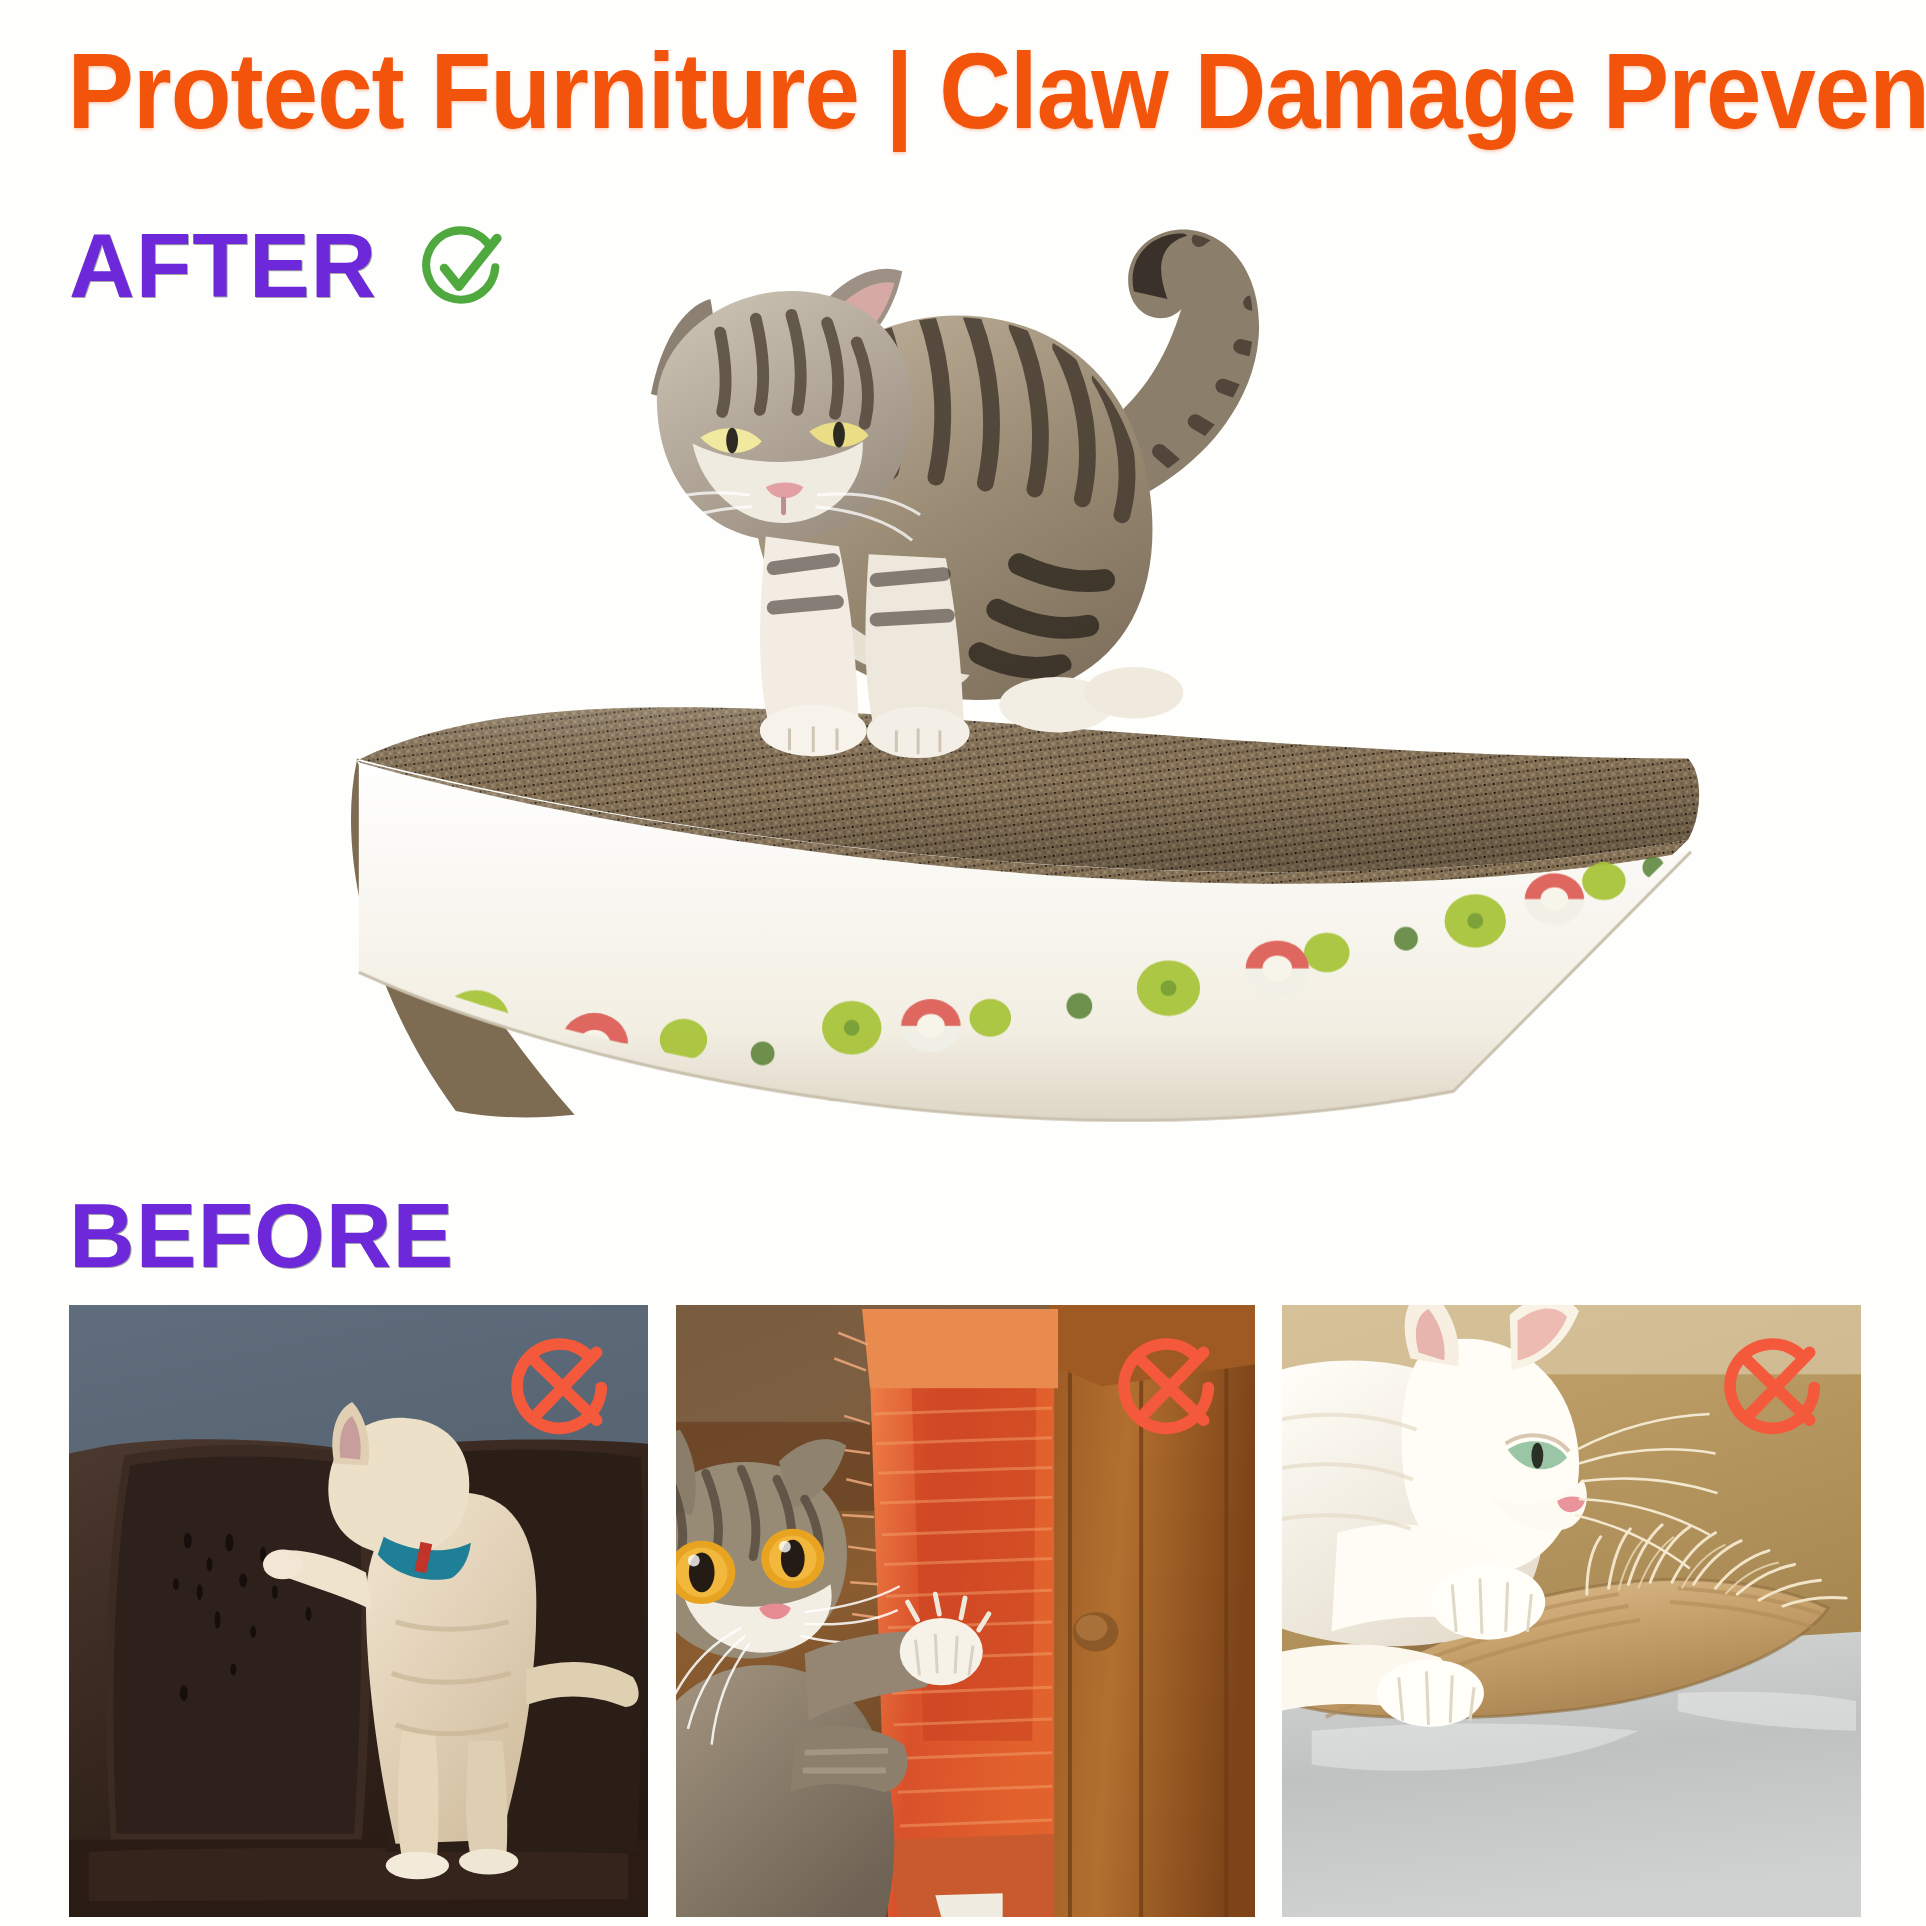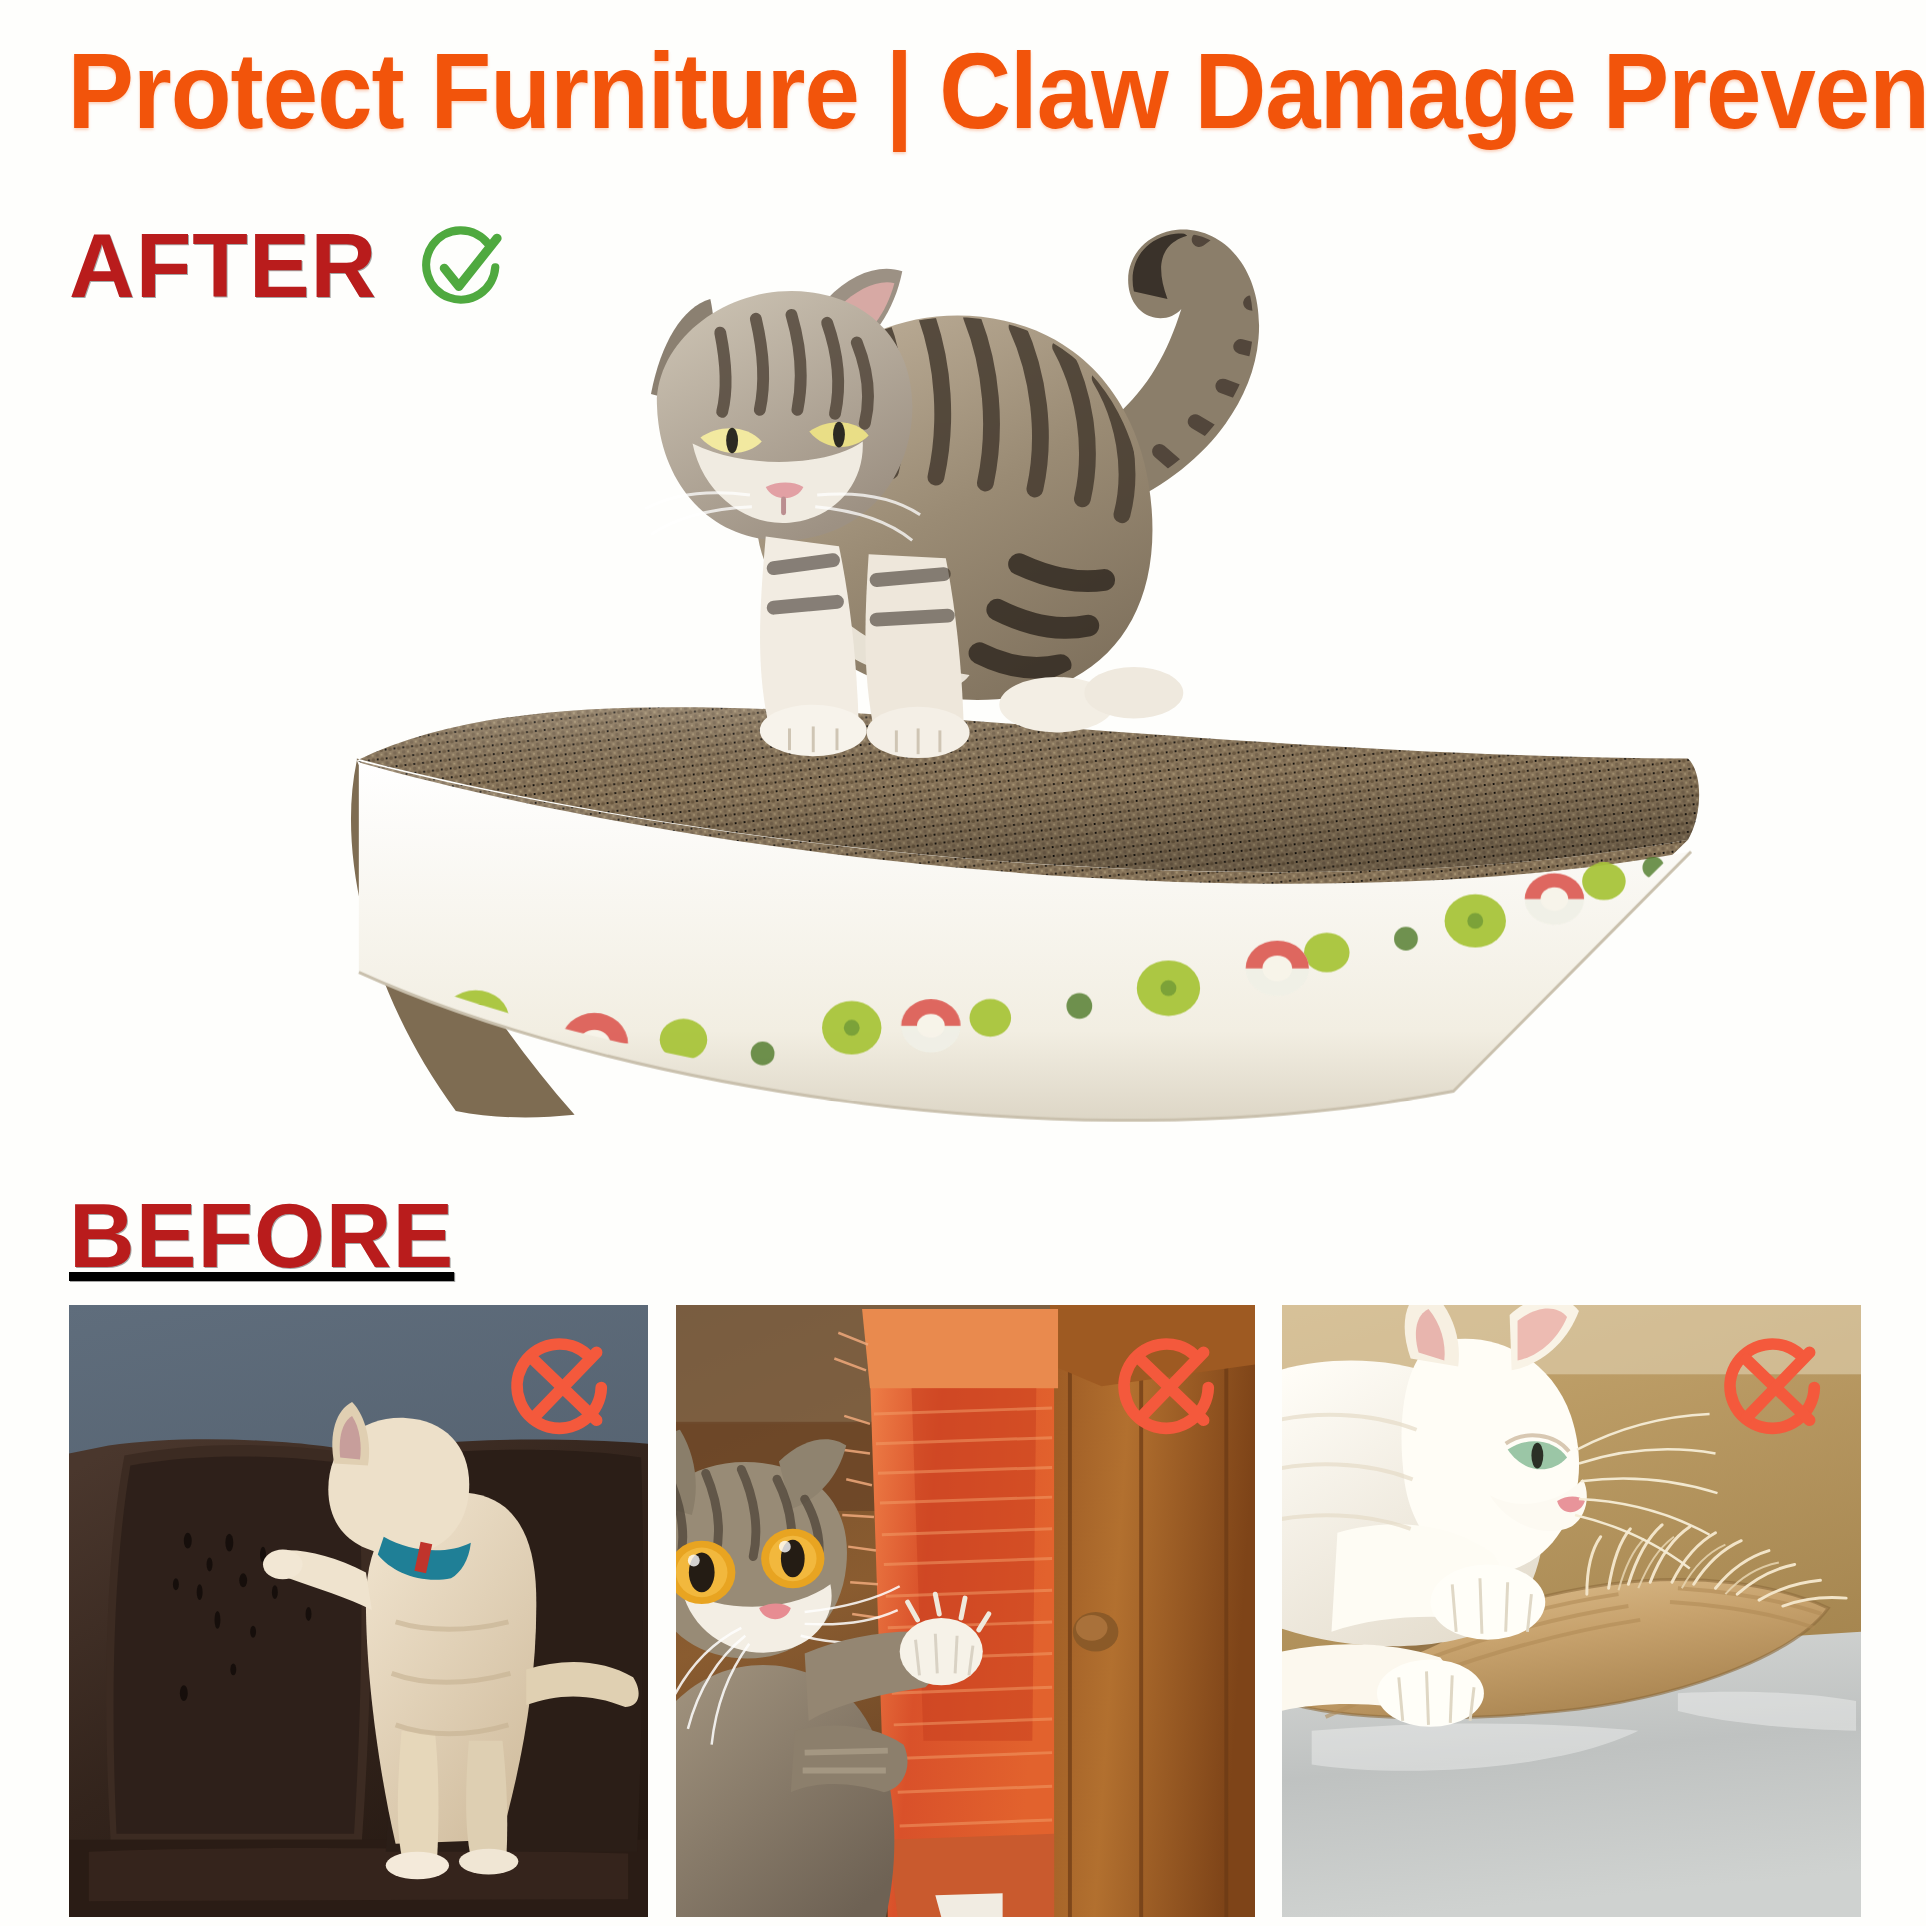--- a/index.html
+++ b/index.html
@@ -24,23 +24,23 @@
     line-height:1.0;
     white-space:nowrap;
     transform:scaleX(0.93);
     transform-origin:center top;
     text-shadow:0 2px 3px rgba(242,84,11,.25);
   }
 
   
   .label-row{position:absolute;display:flex;align-items:center;gap:40px;}
   .label-after{left:69px;top:220px;}
-  .label-before{left:69px;top:1190px;text-decoration:underline;}
+  .label-before{left:69px;top:1190px;}
   .label-text{
-    color:#b91c1c;font-size:91px;font-weight:bold;
+    color:#6d28d9;font-size:91px;font-weight:bold;
     letter-spacing:1px;line-height:1;
     text-shadow:1px 1px 0 rgba(0,0,0,.35);
   }
   .tick-icon{width:91px;height:91px;display:block;}
 
   
   .hero{position:absolute;left:0;top:198px;width:1927px;height:990px;}
 
   
   .pad-wrap{position:absolute;left:297px;top:327px;width:1436px;height:673px;}

